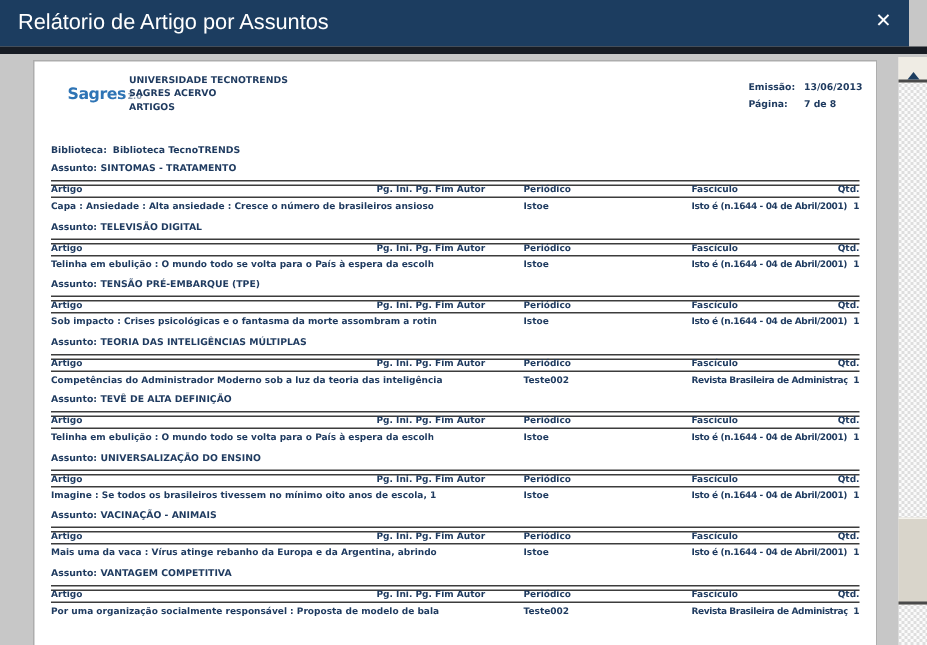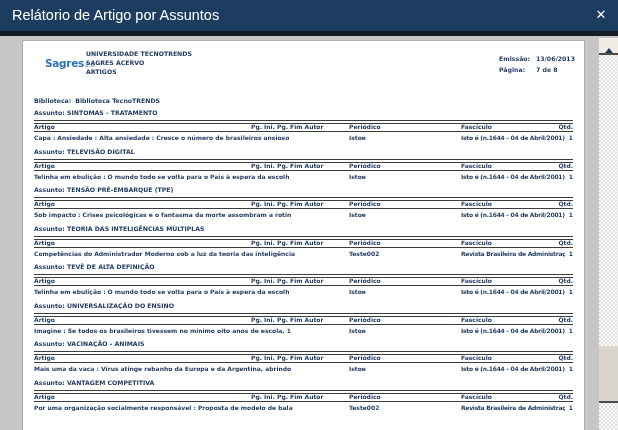--- a/index.html
+++ b/index.html
@@ -1,20 +1,20 @@
 <!DOCTYPE html>
 <html><head>
 <meta charset="utf-8">
 <style>
   html,body{margin:0;padding:0;background:#9a9a9a;}
   .screen{position:relative;width:618px;height:430px;overflow:hidden;
           font-family:"DejaVu Sans",sans-serif;background:#c7c7c7;}
 
   
-  .titlebar{position:absolute;top:0;left:0;right:0;height:31px;background:#1c3d60;}
+  .titlebar{position:absolute;top:0;left:0;right:12px;height:31px;background:#1c3d60;}
   .titlebar .title{position:absolute;left:12px;top:7px;color:#ffffff;
                    font-family:"Liberation Sans",sans-serif;font-size:14.5px;font-weight:400;
                    white-space:nowrap;}
   .close-btn{position:absolute;right:9px;top:6px;color:#ffffff;font-size:13px;
              font-weight:bold;width:16px;height:18px;text-align:center;cursor:pointer;line-height:18px;}
   .title-edge{position:absolute;top:31px;left:0;right:0;height:5px;background:#171c24;}
 
   
   .content{position:absolute;top:36px;left:0;right:0;bottom:0;background:#c7c7c7;overflow:hidden;}
   .page{position:absolute;left:22px;top:4px;width:561px;height:460px;background:#ffffff;

